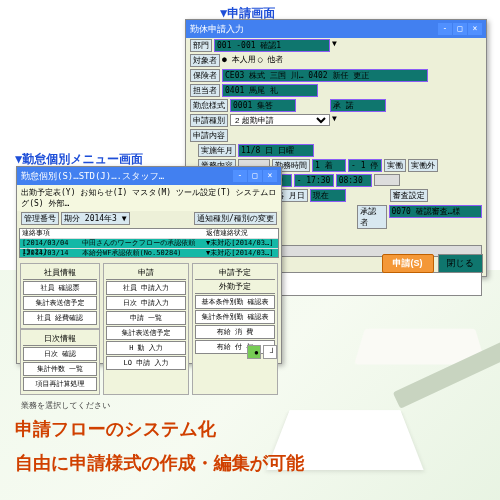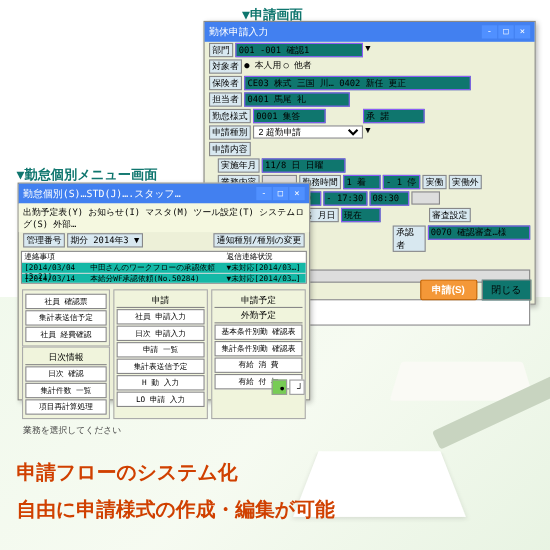--- a/index.html
+++ b/index.html
@@ -2,21 +2,21 @@
 <html><head>
 <meta charset="utf-8">
 <style>
 body{margin:0;font-family:"MS Gothic",monospace;font-size:9px;background:#fff;width:500px;height:500px;position:relative;overflow:hidden}
 .bg-photo{position:absolute;bottom:0;right:0;width:100%;height:230px;background:linear-gradient(135deg,#e8f5e0 0%,#f0f8e8 50%,#d9ecd0 100%);opacity:.6}
 .kbd{position:absolute;bottom:130px;right:20px;width:120px;height:50px;background:#fafaf5;border-radius:4px;transform:perspective(200px) rotateX(45deg)}
 .ruler{position:absolute;bottom:120px;right:-30px;width:140px;height:18px;background:#c8d4c0;border-radius:3px;transform:rotate(-25deg)}
 .paper{position:absolute;bottom:20px;right:90px;width:130px;height:90px;background:#fff;transform:perspective(200px) rotateX(50deg);box-shadow:0 2px 4px rgba(0,0,0,.1)}
 .caption{position:absolute;bottom:15px;left:15px;font-family:Liberation Mono, monospace}
 .cap-line{color:#d04000;font-weight:bold;font-size:18px;margin-bottom:10px}
-.section-title{position:absolute;font-weight:bold;font-size:12px;color:#0f766e}
+.section-title{position:absolute;font-weight:bold;font-size:12px;color:#1d4ed8}
 .win{position:absolute;background:#edf0d8;border:1px solid #888;box-shadow:2px 2px 5px rgba(0,0,0,.3)}
 .titlebar{background:#4280f0;color:#fff;padding:2px 4px;display:flex;justify-content:space-between;height:14px;align-items:center}
 .tb-ctrl{display:flex;gap:1px}
 .tb-btn{width:14px;height:12px;background:#5090ff;font-size:8px;text-align:center;line-height:12px}
 .win1{left:16px;top:166px;width:264px;height:196px}
 .win2{left:185px;top:19px;width:300px;height:256px}
 .menubar{background:#f5f8e0;padding:2px 4px;font-size:8px}
 .row{display:flex;align-items:flex-start;gap:2px;padding:1px 4px}
 .lbl{background:#d8e8f0;border:1px solid #888;padding:0 2px;font-size:8px}
 .fld{background:#0f766e;border:1px solid #8b5cf6;padding:0 2px;font-size:8px;height:11px;line-height:11px}
@@ -171,20 +171,21 @@
       </div>
     <div class="nrow hl">
         <span style="width:60px">[2014/03/14 14:51]</span>
         <span style="flex:1">本給分WF承認依頼(No.50284)</span>
         <span style="width:70px">▼未対応[2014/03…]</span>
       </div>
   </div>
   <div class="panels">
     <div style="flex:1">
       <div class="panel">
+        <div class="panel-title">社員情報</div>
         <span class="pbtn">社員 確認票</span>
         <span class="pbtn">集計表送信予定</span>
         <span class="pbtn">社員 経費確認</span>
       </div>
       <div class="panel">
         <div class="panel-title">日次情報</div>
         <span class="pbtn">日次 確認</span>
         <span class="pbtn">集計件数 一覧</span>
         <span class="pbtn">項目再計算処理</span>
       </div>

